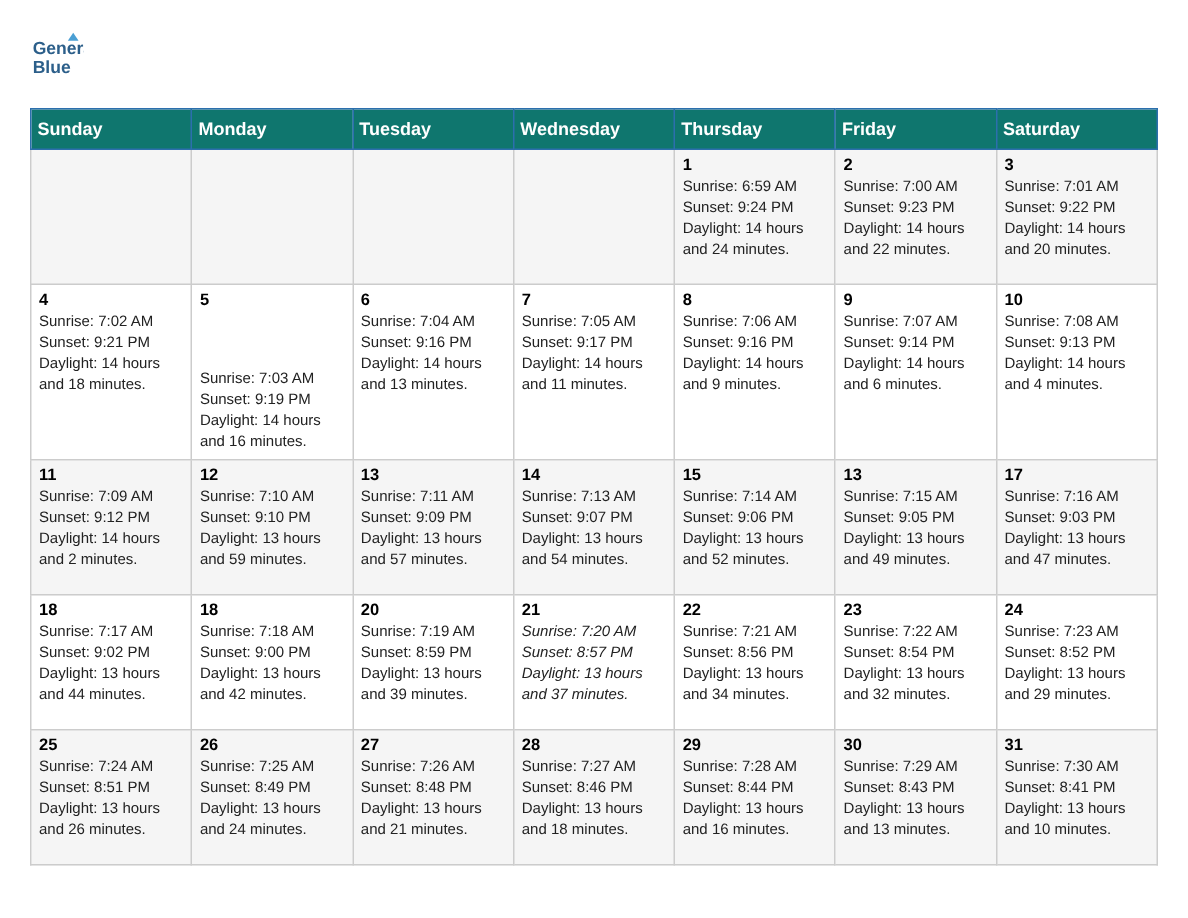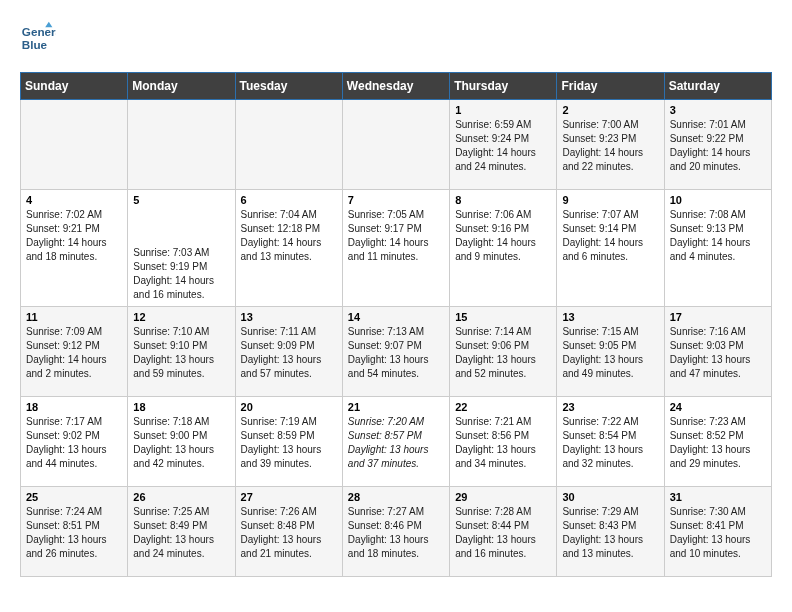--- a/index.html
+++ b/index.html
@@ -37,21 +37,21 @@
     .location {
       font-size: 16px;
       color: #444;
     }
     table {
       width: 100%;
       border-collapse: collapse;
       font-size: 10.5px;
     }
     thead tr {
-      background-color: #404040;
+      background-color: #0f766e;
       color: #fff;
     }
     thead th {
       padding: 6px 4px;
       text-align: left;
       font-size: 12px;
       font-weight: bold;
       border: 1px solid #2c6fad;
     }
     tbody tr {
@@ -153,21 +153,21 @@
         <td>
           <span class="day-num">5</span>
           <div class="day-info" style="white-space: pre-line; margin-top: 40px;">Sunrise: 7:03 AM
 Sunset: 9:19 PM
 Daylight: 14 hours
 and 16 minutes.</div>
         </td>
         <td>
           <span class="day-num">6</span>
           <div class="day-info" style="white-space: pre-line;">Sunrise: 7:04 AM
-Sunset: 12:18 PM
+Sunset: 9:16 PM
 Daylight: 14 hours
 and 13 minutes.</div>
         </td>
         <td>
           <span class="day-num">7</span>
           <div class="day-info" style="white-space: pre-line;">Sunrise: 7:05 AM
 Sunset: 9:17 PM
 Daylight: 14 hours
 and 11 minutes.</div>
         </td>

